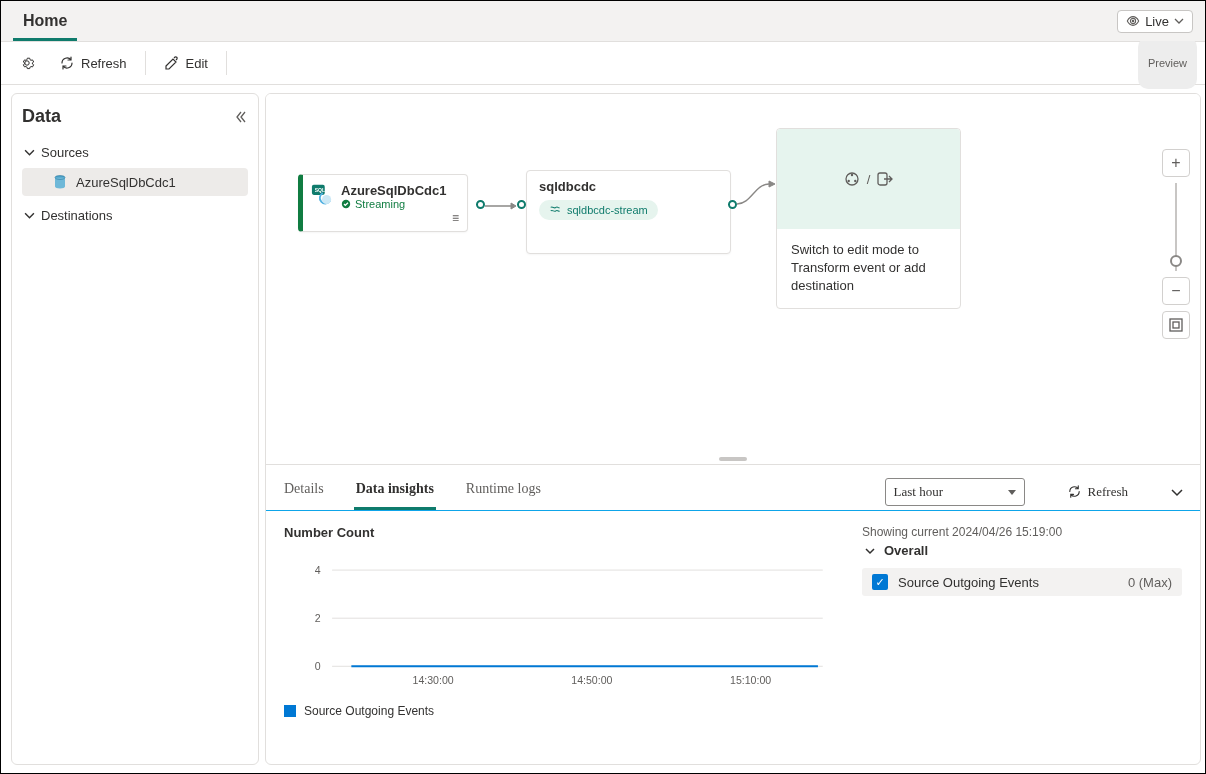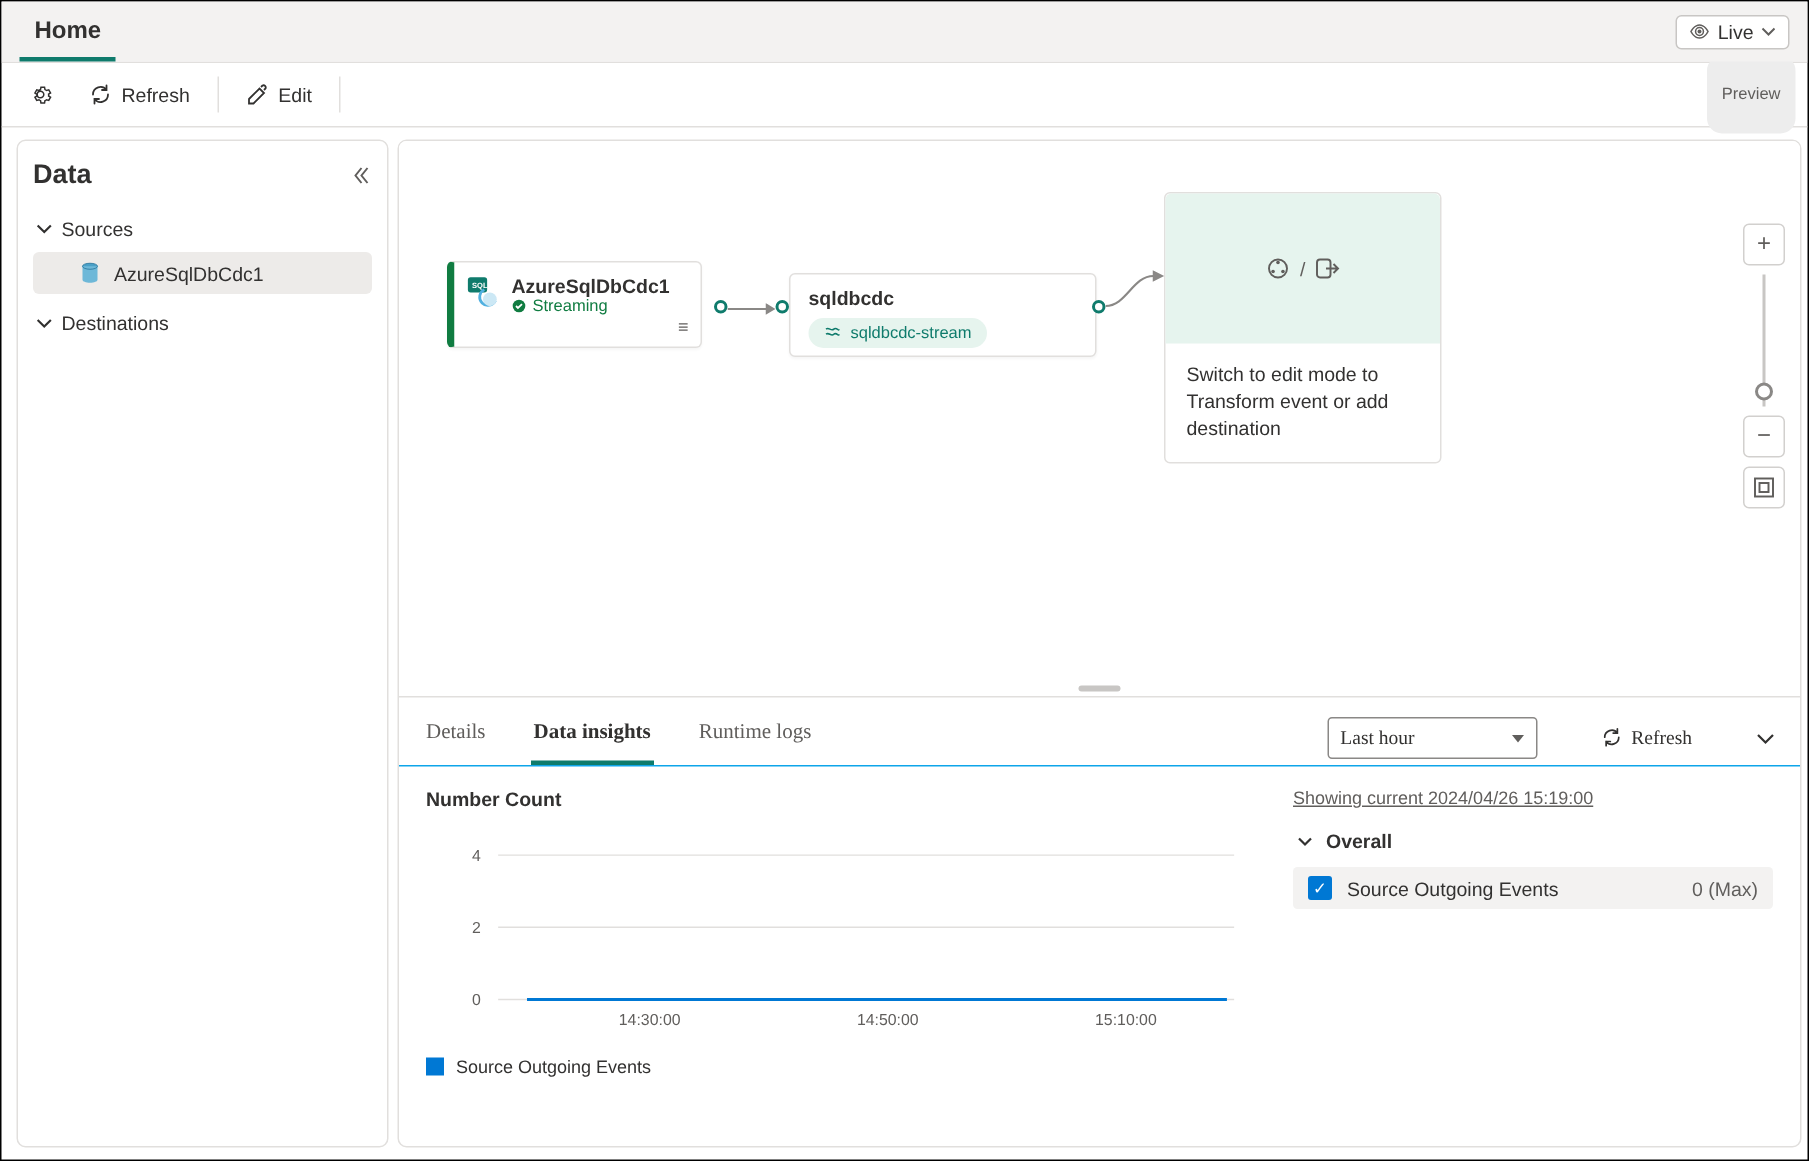--- a/index.html
+++ b/index.html
@@ -199,23 +199,23 @@
   }
   .node-source .src-icon {
     width: 22px;
     height: 22px;
   }
   .node-source .src-title { font-size: 13px; font-weight: 600; }
   .node-source .src-status { font-size: 11px; color: #107c41; display: flex; align-items: center; gap:4px; margin-top:0;}
   .node-source .more { position: absolute; right: 8px; bottom: 6px; color:#605e5c; font-size:12px; cursor:pointer;}
   .node-stream {
     left: 260px;
-    top: 88px;
+    top: 76px;
     width: 205px;
-    height: 56px;
+    height: 84px;
     padding: 8px 12px;
   }
   .node-stream .stream-title { font-size: 13px; font-weight: 600; margin-bottom:6px;}
   .stream-pill {
     background: #e6f4ee;
     border-radius: 12px;
     padding: 4px 10px;
     display: inline-flex;
     align-items: center;
     gap: 6px;
@@ -333,21 +333,21 @@
     display: flex;
     padding: 14px 18px 10px;
     gap: 20px;
   }
   .chart-area { flex: 1; display:flex; flex-direction:column;}
   .chart-title { font-size: 13px; font-weight: 600; margin-bottom: 8px; }
   .chart-svg { width: 100%; height: 150px; }
   .legend { font-size: 12px; display:flex; align-items:center; gap:8px; margin-top:6px;}
   .legend .swatch { width:12px; height:12px; background:#0078d4;}
   .stats-area { width: 320px; }
-  .showing { font-size: 12px; color: #605e5c; margin-bottom: 10px; text-align: left; text-decoration: underline;}
+  .showing { font-size: 12px; color: #605e5c; text-align: left;}
   .overall-head { display:flex; align-items:center; gap:8px; font-size:13px; font-weight:700; padding:4px 2px; cursor:pointer;}
   .metric-row {
     display:flex;
     align-items:center;
     gap:10px;
     background:#f3f2f1;
     padding:6px 10px;
     border-radius:3px;
     margin-top:6px;
     font-size:13px;

